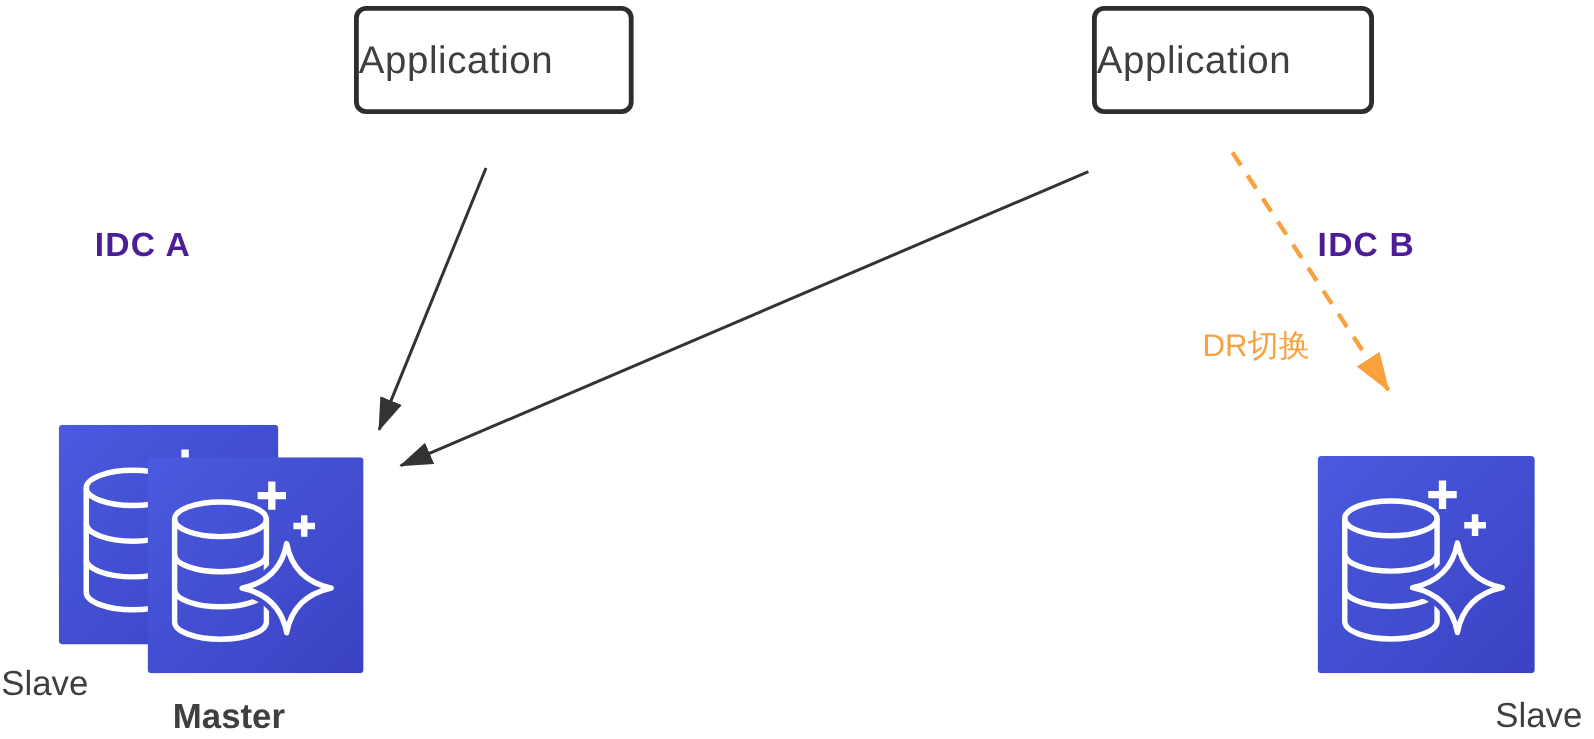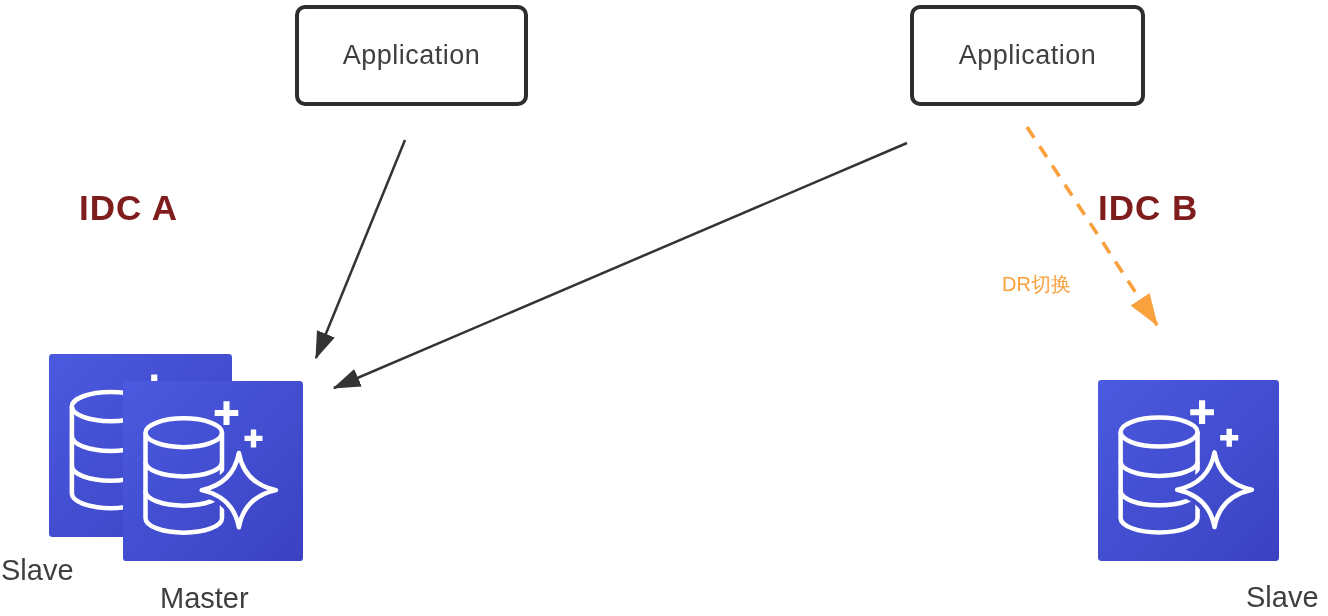--- a/index.html
+++ b/index.html
@@ -17,65 +17,65 @@
   }
   .edges-layer {
     position: absolute;
     left: 0; top: 0;
     width: 1328px; height: 616px;
     pointer-events: none;
   }
   .app-box {
     position: absolute;
     width: 233px;
-    height: 101px;
+    height: 90px;
     box-sizing: border-box;
     background: #ffffff;
     border: 4px solid #2d2d2d;
     border-radius: 10px;
     display: flex;
     align-items: center;
-    justify-content: center;
-    font-size: 27px;
+    justify-content: flex-start;
+    font-size: 32px;
     color: #3f3f3f;
     letter-spacing: 0.5px;
   }
   .app-left  { left: 295px; top: 5px; }
   .app-right { left: 910px; top: 5px; width: 235px; }
   .zone-label {
     position: absolute;
-    font-size: 35px;
+    font-size: 28px;
     font-weight: 600;
-    color: #7f1d1d;
+    color: #4c1d95;
     letter-spacing: 1px;
     white-space: nowrap;
   }
   .zone-a { left: 79px;  top: 188px; }
   .zone-b { left: 1098px; top: 188px; }
   .dbicon {
     position: absolute;
   }
   .dbicon svg { display: block; width: 100%; height: 100%; }
   .icon-slave-a { left: 49px;  top: 354px; width: 183px; height: 183px; }
   .icon-master  { left: 123px; top: 381px; width: 180px; height: 180px; }
   .icon-slave-b { left: 1098px; top: 380px; width: 181px; height: 181px; }
   .node-label {
     position: absolute;
     font-size: 29px;
     color: #3f3f3f;
     white-space: nowrap;
   }
   .label-slave-a { left: 1px;    top: 554px; }
-  .label-master  { left: 160px;  top: 582px; }
+  .label-master  { left: 144px;  top: 582px; font-weight: bold; }
   .label-slave-b { left: 1246px; top: 581px; }
   .edge-label {
     position: absolute;
     left: 1002px;
     top: 271px;
-    font-size: 20px;
+    font-size: 26px;
     color: #f8a13d;
     white-space: nowrap;
   }
   .defs-holder {
     position: absolute;
     width: 0; height: 0;
     overflow: hidden;
   }
 </style>
 </head>

